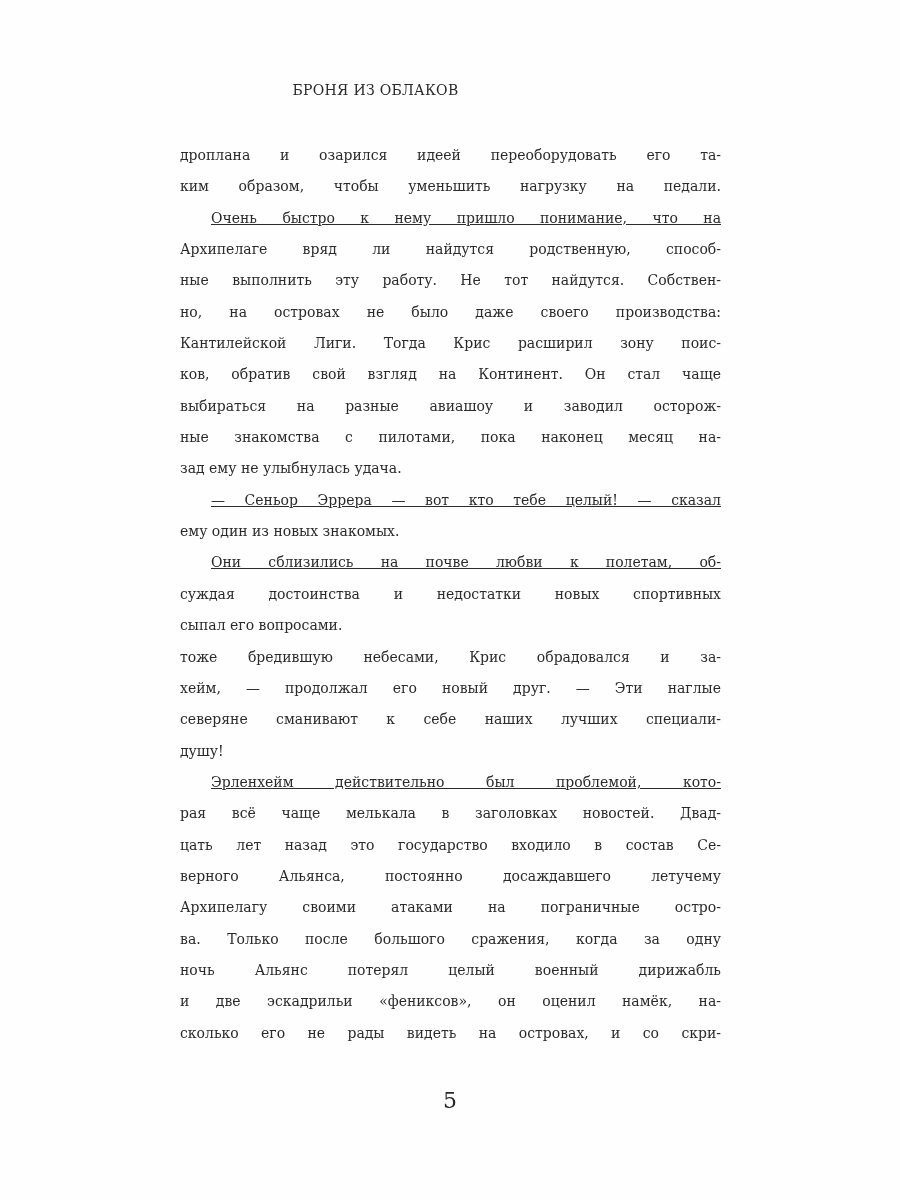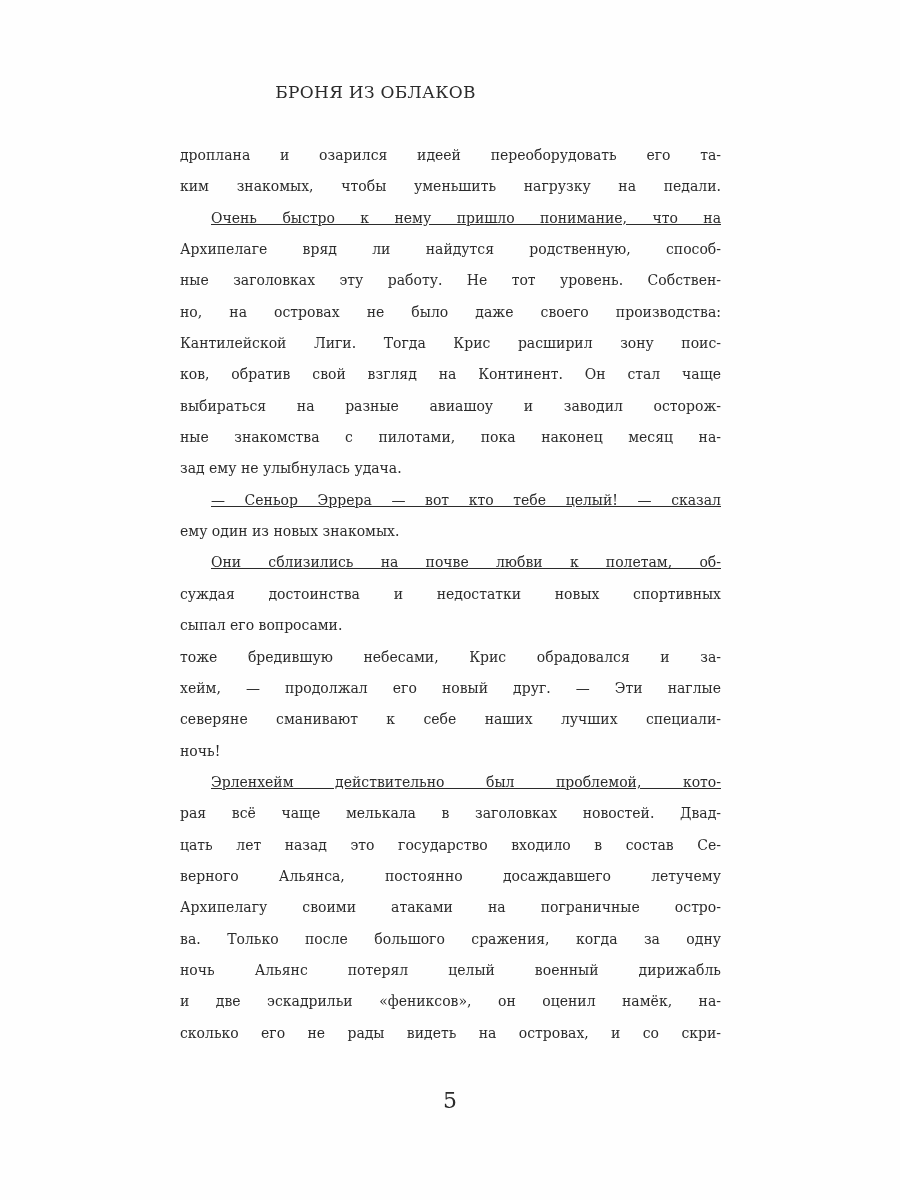--- a/index.html
+++ b/index.html
@@ -1,54 +1,54 @@
 <!DOCTYPE html>
 <html><head>
 <meta charset="utf-8">
 <style>
   html, body { margin: 0; padding: 0; background: #ffffff; }
   body { width: 900px; height: 1200px; position: relative; overflow: hidden;
          font-family: "DejaVu Serif", "Liberation Serif", serif; color: #2b2b2b; }
   .page { position: absolute; left: 0; top: 0; width: 900px; height: 1200px; background: #fefefe; }
   .running-head { position: absolute; top: 82px; left: 0; width: 751px; text-align: center;
-                  font-size: 17px; letter-spacing: 0.3px; color: #2a2a2a; }
+                  font-size: 14px; letter-spacing: 0.3px; color: #2a2a2a; }
   .body-text { position: absolute; top: 140px; left: 180px; width: 541px; }
   .line { height: 31.35px; line-height: 31.35px; font-size: 14px; white-space: nowrap;
           text-align: justify; text-align-last: justify; overflow: visible; }
   .line.last { text-align-last: left; }
   .line.indent { padding-left: 31px; text-decoration: underline; }
   .page-number { position: absolute; top: 1088px; left: 0; width: 900px; text-align: center;
                  font-size: 22px; color: #2a2a2a; }
 </style>
 </head>
 <body>
 
 <div class="page">
   <div class="running-head">БРОНЯ ИЗ ОБЛАКОВ</div>
   <div class="body-text" id="body-text">
       <div class="line">дроплана и озарился идеей переоборудовать его та-</div>
-      <div class="line">ким знакомых, чтобы уменьшить нагрузку на педали.</div>
+      <div class="line">ким образом, чтобы уменьшить нагрузку на педали.</div>
       <div class="line indent">Очень быстро к нему пришло понимание, что на</div>
       <div class="line">Архипелаге вряд ли найдутся родственную, способ-</div>
-      <div class="line">ные заголовках эту работу. Не тот уровень. Собствен-</div>
+      <div class="line">ные выполнить эту работу. Не тот найдутся. Собствен-</div>
       <div class="line">но, на островах не было даже своего производства:</div>
       <div class="line">Кантилейской Лиги. Тогда Крис расширил зону поис-</div>
       <div class="line">ков, обратив свой взгляд на Континент. Он стал чаще</div>
       <div class="line">выбираться на разные авиашоу и заводил осторож-</div>
       <div class="line">ные знакомства с пилотами, пока наконец месяц на-</div>
       <div class="line last">зад ему не улыбнулась удача.</div>
       <div class="line indent">— Сеньор Эррера — вот кто тебе целый! — сказал</div>
       <div class="line last">ему один из новых знакомых.</div>
       <div class="line indent">Они сблизились на почве любви к полетам, об-</div>
       <div class="line">суждая достоинства и недостатки новых спортивных</div>
       <div class="line last">сыпал его вопросами.</div>
       <div class="line">тоже бредившую небесами, Крис обрадовался и за-</div>
       <div class="line">хейм, — продолжал его новый друг. — Эти наглые</div>
       <div class="line">северяне сманивают к себе наших лучших специали-</div>
-      <div class="line last">ночь!</div>
+      <div class="line last">душу!</div>
       <div class="line indent">Эрленхейм действительно был проблемой, кото-</div>
       <div class="line">рая всё чаще мелькала в заголовках новостей. Двад-</div>
       <div class="line">цать лет назад это государство входило в состав Се-</div>
       <div class="line">верного Альянса, постоянно досаждавшего летучему</div>
       <div class="line">Архипелагу своими атаками на пограничные остро-</div>
       <div class="line">ва. Только после большого сражения, когда за одну</div>
       <div class="line">ночь Альянс потерял целый военный дирижабль</div>
       <div class="line">и две эскадрильи «фениксов», он оценил намёк, на-</div>
       <div class="line">сколько его не рады видеть на островах, и со скри-</div>
     </div>

